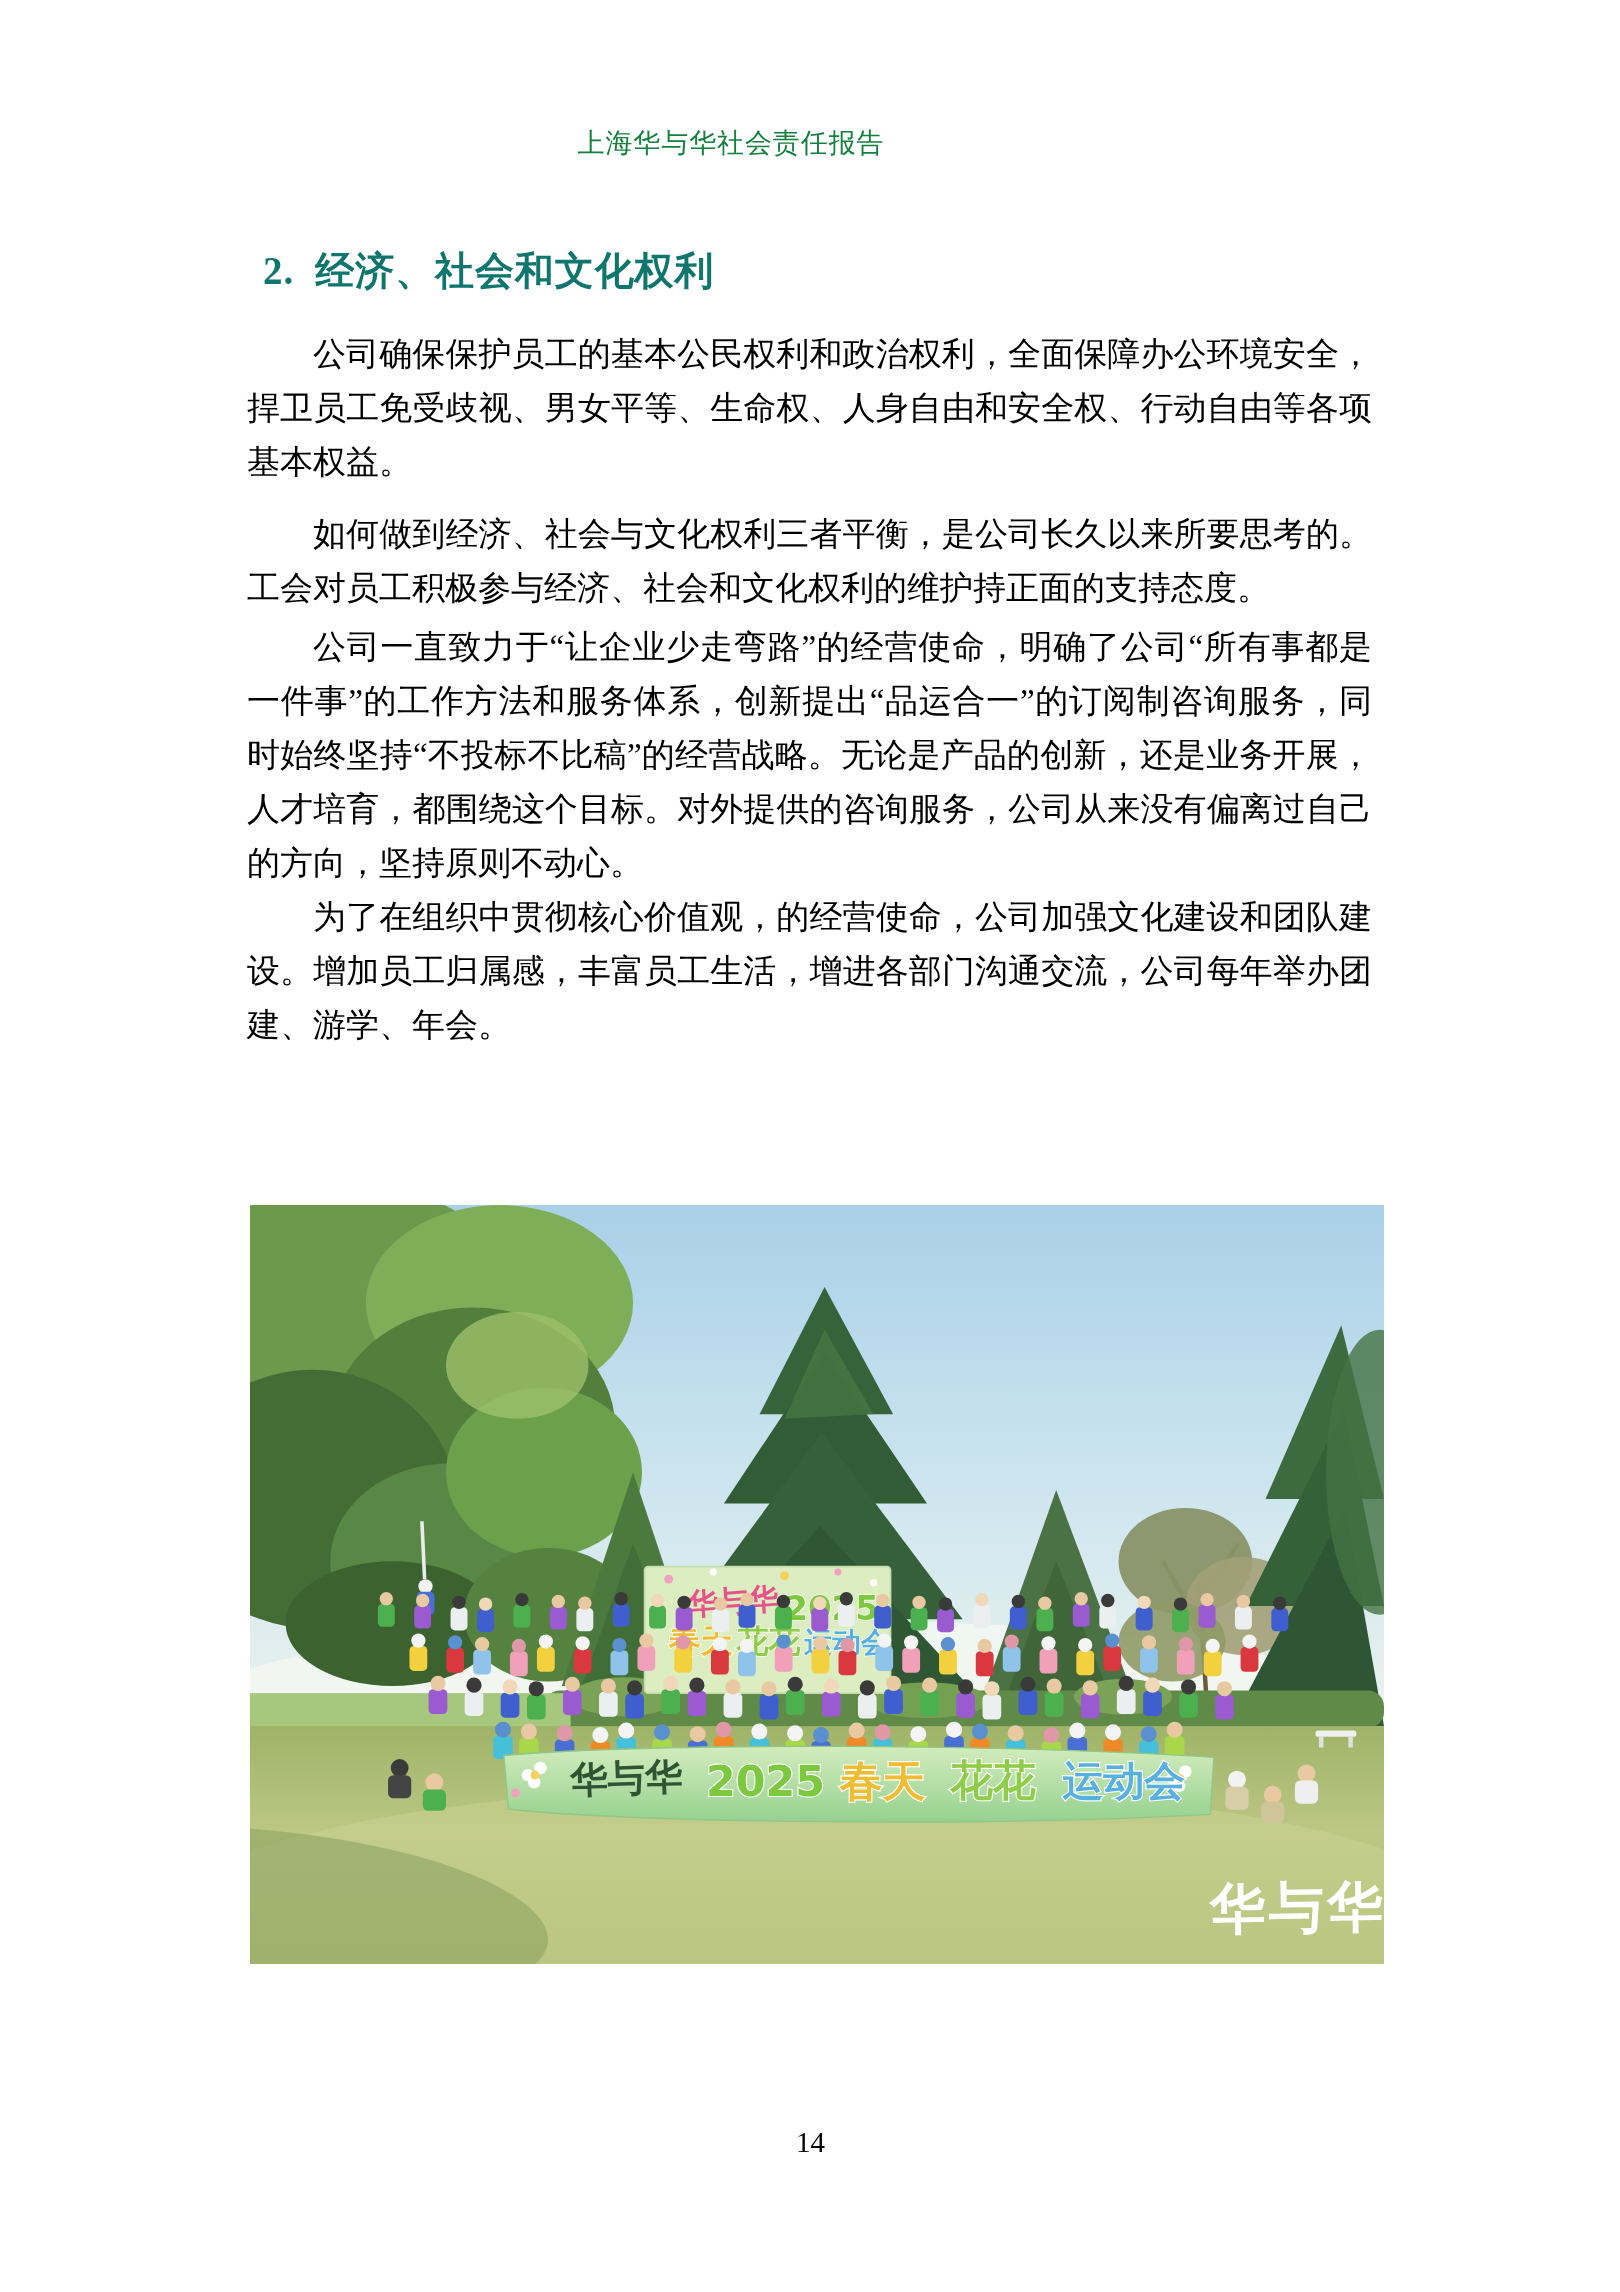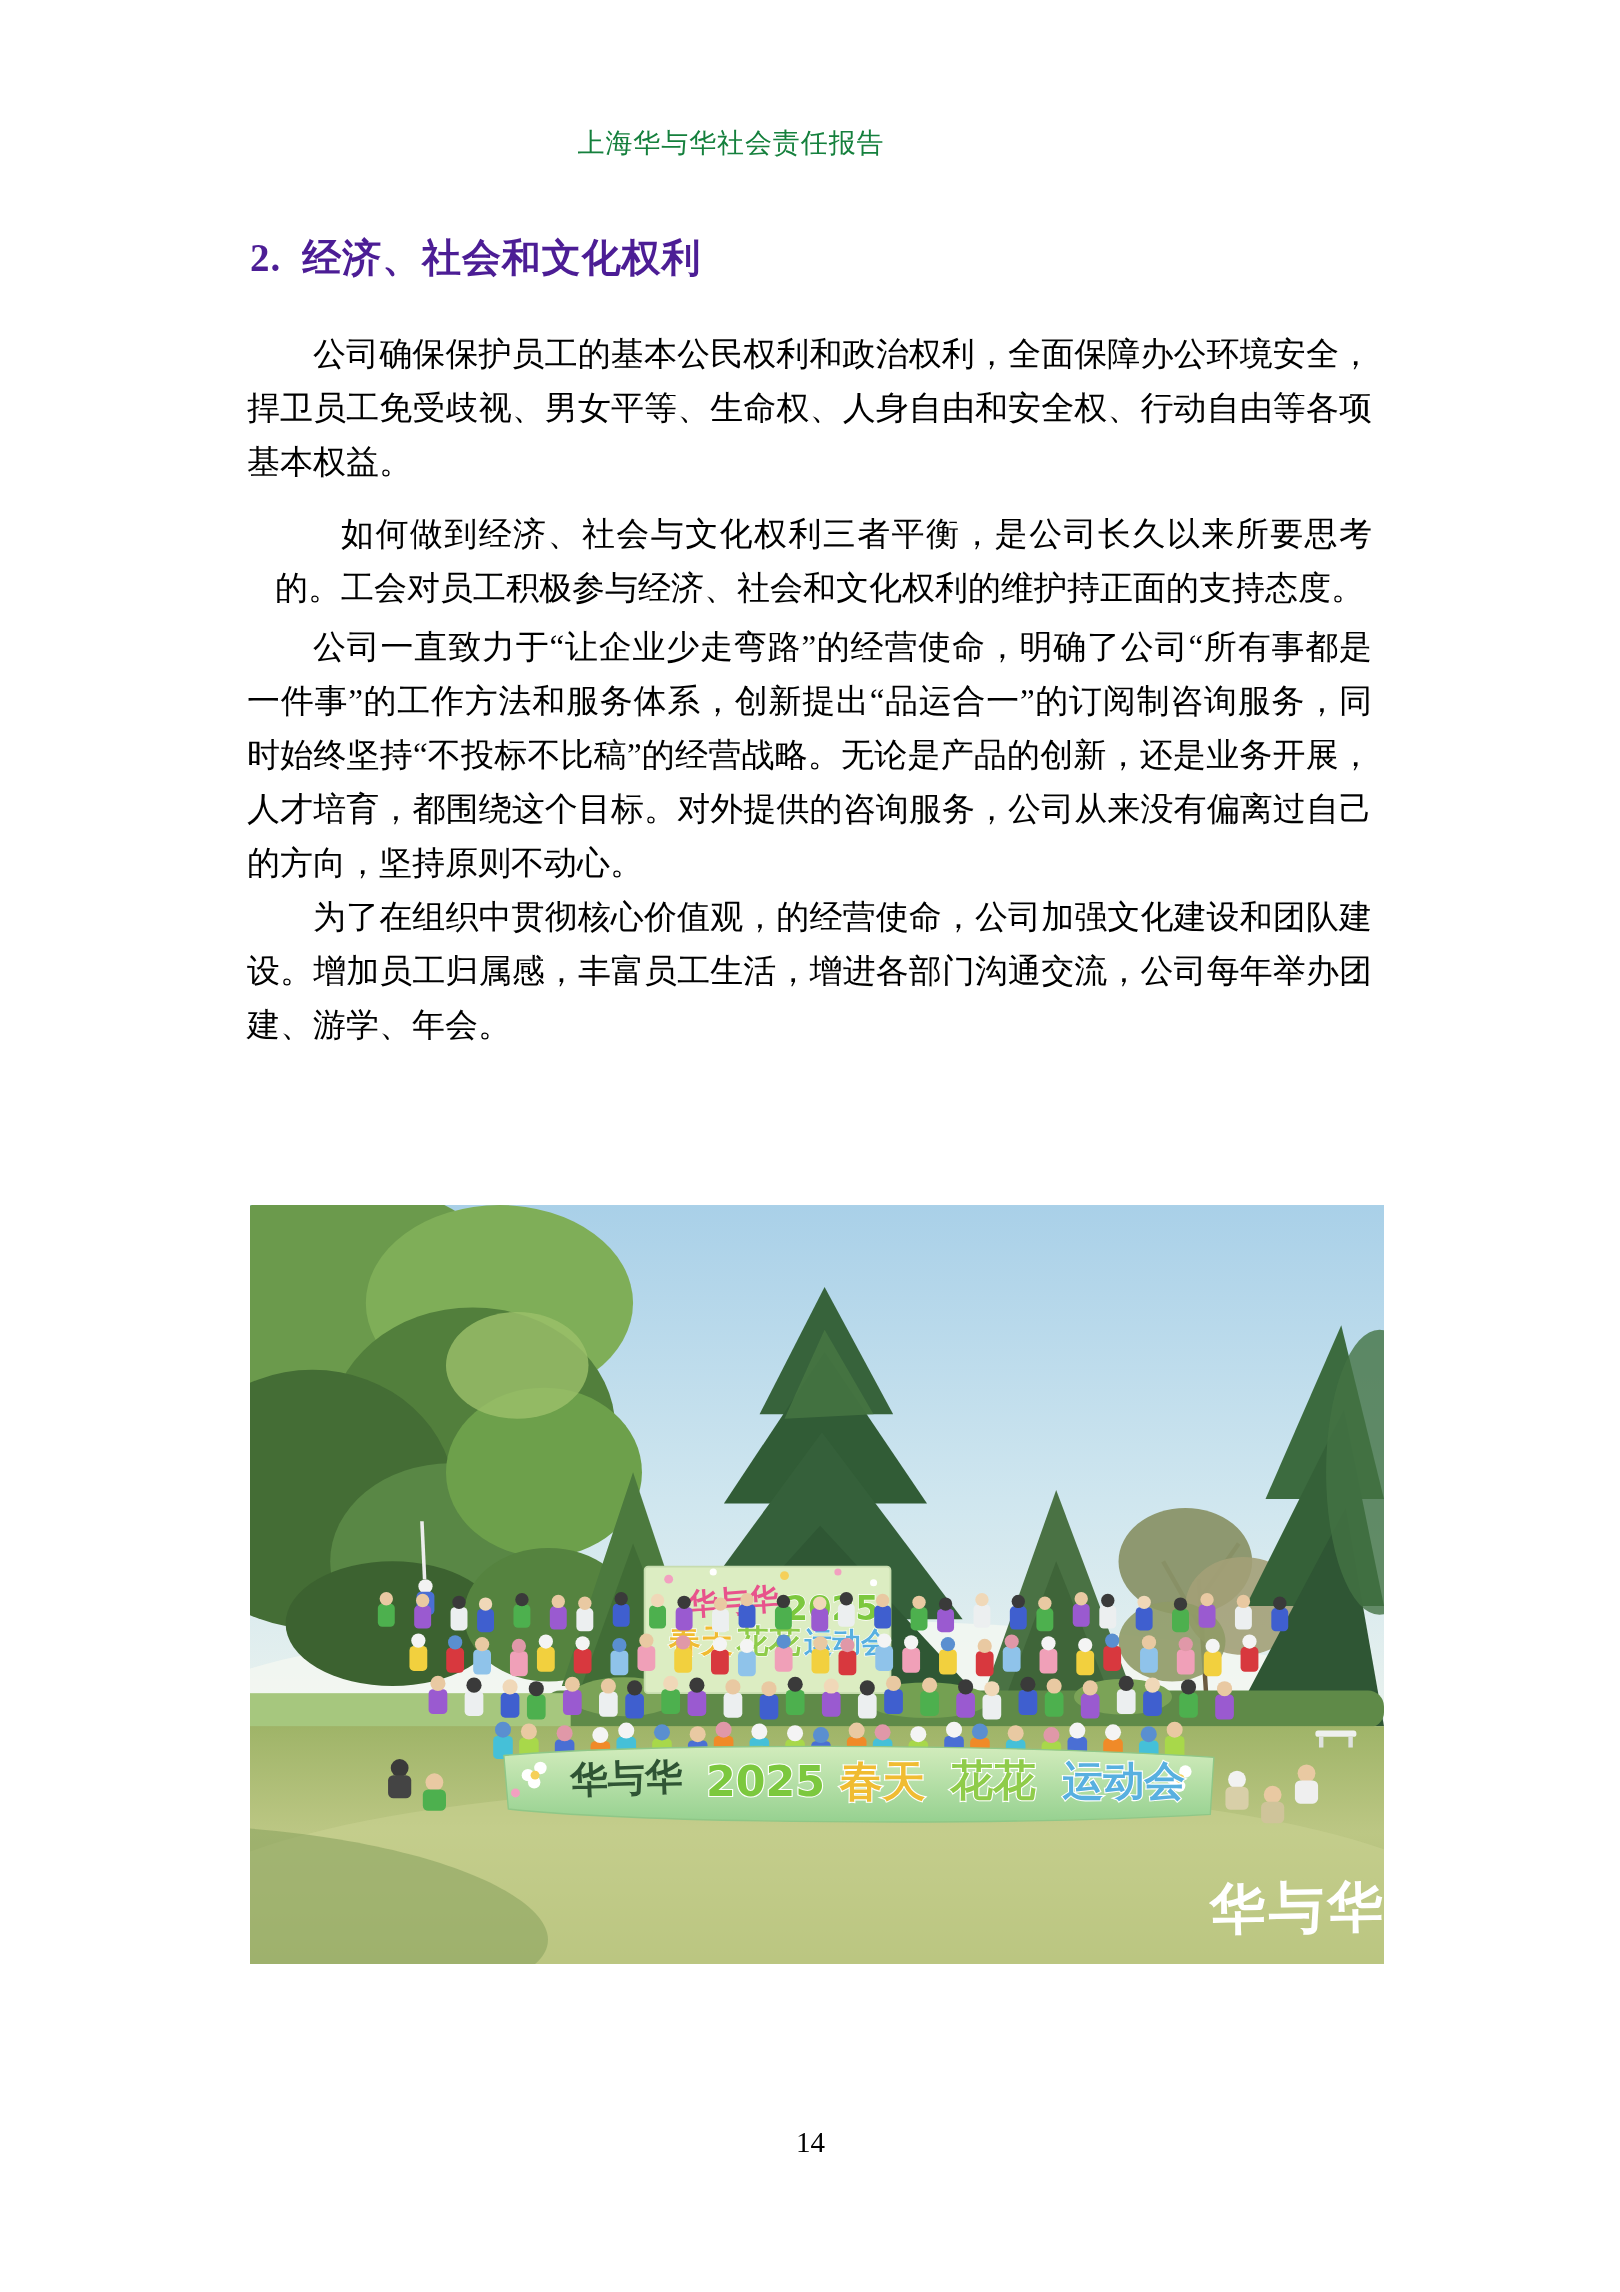--- a/index.html
+++ b/index.html
@@ -11,34 +11,34 @@
     font-family:"Liberation Serif","DejaVu Serif",serif;
     color:#050505;
   }
   .doc-header{
     position:absolute;top:125px;left:0;right:159px;
     text-align:center;
     font-family:"Liberation Sans","DejaVu Sans",sans-serif;
     font-size:27px;letter-spacing:0.9px;color:#15803d;
   }
   .section-title{
-    position:absolute;top:228px;left:247px;margin:3px;
+    position:absolute;top:228px;left:247px;margin:16px;
     font-size:39px;font-weight:bold;letter-spacing:0.9px;
-    white-space:pre;color:#4c1d95;
+    white-space:pre;color:#0f766e;
   }
   .body-copy{
     position:absolute;top:327px;left:247px;width:1125px;
   }
   .body-copy p{
     margin:0;
     font-size:33px;line-height:54px;
     text-align:justify;text-justify:inter-ideograph;text-align-last:left;
     text-indent:2em;color:#000;
   }
-  .body-copy p.p2{margin-top:18px;margin-left:28px;}
+  .body-copy p.p2{margin-top:18px;}
   .body-copy p.p3{margin-top:4.5px;}
   .photo-figure{
     position:absolute;top:1205px;left:250px;width:1134px;height:759px;margin:0;
   }
   .photo-figure svg{display:block;width:1134px;height:759px;}
   .page-number{
     position:absolute;top:2126px;left:0;width:100%;
     text-align:center;
     font-family:Liberation Serif, serif;
     font-size:29px;color:#000;

